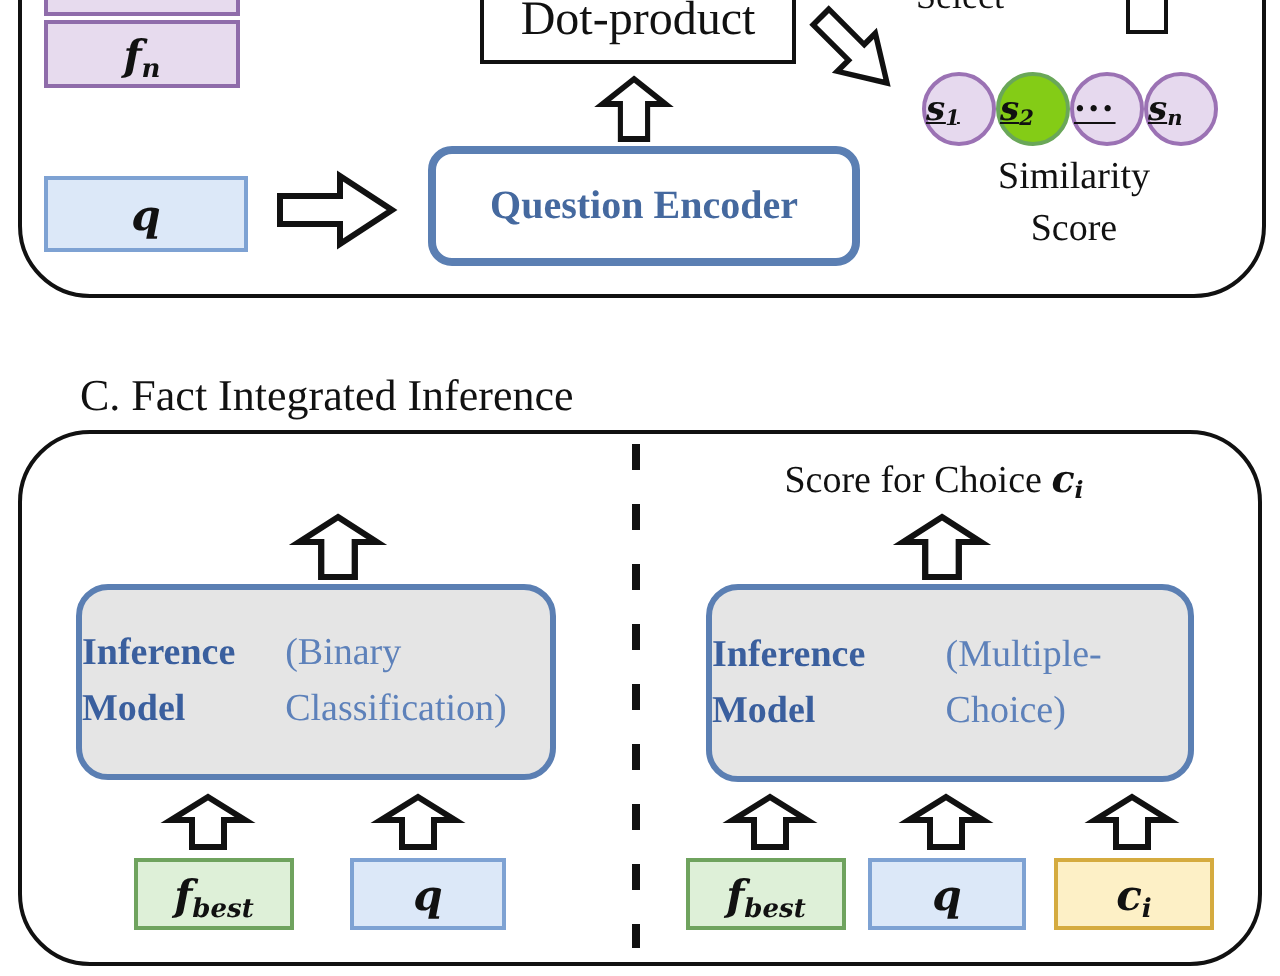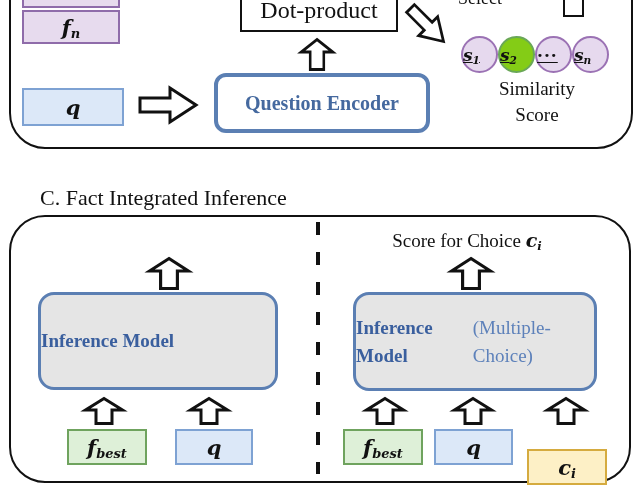--- a/index.html
+++ b/index.html
@@ -6,21 +6,21 @@
   #canvas{
     position:relative;width:640px;height:488px;background:#ffffff;
     overflow:hidden;font-family:"Liberation Serif",serif;color:#111;
   }
   .abs{position:absolute;box-sizing:border-box;}
   .panel{border:2.5px solid #111;border-radius:36px;background:transparent;}
   .box{position:absolute;box-sizing:border-box;display:flex;align-items:center;justify-content:center;}
   .factbox{background:#e7dbee;border:2.5px solid #8f6caa;}
   .qbox{background:#dce8f8;border:2.5px solid #7ea2d3;}
   .greenbox{background:#def0d8;border:2.5px solid #6fa35e;justify-content:center;}
-  .yellowbox{background:#fdf0c6;border:2.5px solid #d5ab3f;margin-top:20px;}
+  .yellowbox{background:#fdf0c6;border:2.5px solid #d5ab3f;}
   .whitebox{background:#ffffff;border:2.5px solid #111;}
   .modelbox{background:#e5e5e5;border:3.5px solid #5b7fb3;border-radius:16px;
     display:flex;flex-direction:row;align-items:center;justify-content:flex-start;line-height:28px;}
   .math{font-family:"DejaVu Serif","Liberation Serif",serif;font-style:italic;font-weight:bold;font-size:21px;color:#111;}
   .math sub{font-size:0.62em;line-height:0;vertical-align:-0.25em;}
   .math-sm{font-size:17px;}
   .dots{font-style:normal;letter-spacing:1px;}
   .circle{position:absolute;width:37px;height:37px;border-radius:50%;box-sizing:border-box;
     display:flex;align-items:center;justify-content:flex-start;text-decoration:underline;}
   .circ-purple{background:#e6d9ee;border:2.5px solid #9b72b4;}
@@ -96,20 +96,21 @@
 
   <div class="abs dashline" style="left:316px;top:222px;width:3.5px;height:252px;"></div>
 
 
   <svg class="arrow" style="left:148px;top:257px;" width="42" height="33" viewBox="0 0 40 33" preserveAspectRatio="none">
     <polygon points="20,1.5 38.5,14 28,14 28,31.5 12,31.5 12,14 1.5,14" fill="#fff" stroke="#111" stroke-width="3"></polygon>
   </svg>
 
   <div class="modelbox abs" style="left:38px;top:292px;width:240px;height:98px;">
     <div class="model-name">Inference Model</div>
+    <div class="model-type">(Binary Classification)</div>
   </div>
 
   <svg class="arrow" style="left:84px;top:397px;" width="40" height="28" viewBox="0 0 40 28" preserveAspectRatio="none">
     <polygon points="20,1.5 38.5,13 28,13 28,26.5 12,26.5 12,13 1.5,13" fill="#fff" stroke="#111" stroke-width="3"></polygon>
   </svg>
   <svg class="arrow" style="left:189px;top:397px;" width="40" height="28" viewBox="0 0 40 28" preserveAspectRatio="none">
     <polygon points="20,1.5 38.5,13 28,13 28,26.5 12,26.5 12,13 1.5,13" fill="#fff" stroke="#111" stroke-width="3"></polygon>
   </svg>
 
   <div class="box greenbox" style="left:67px;top:429px;width:80px;height:36px;">

